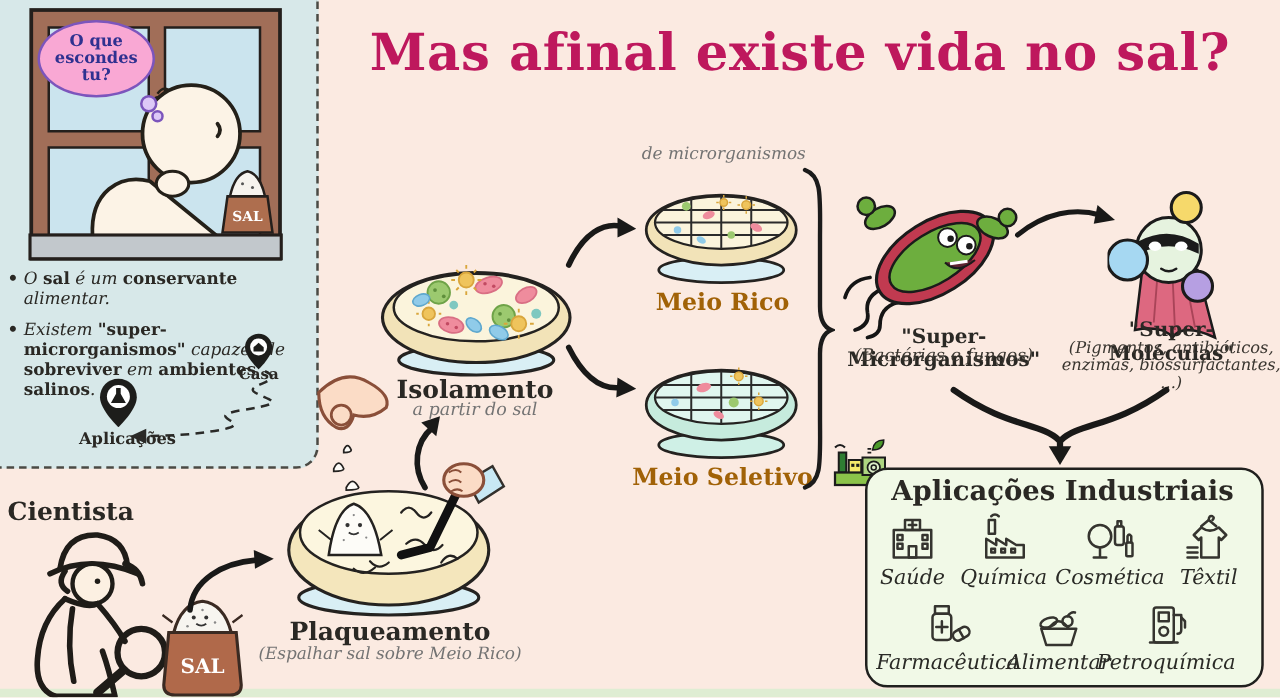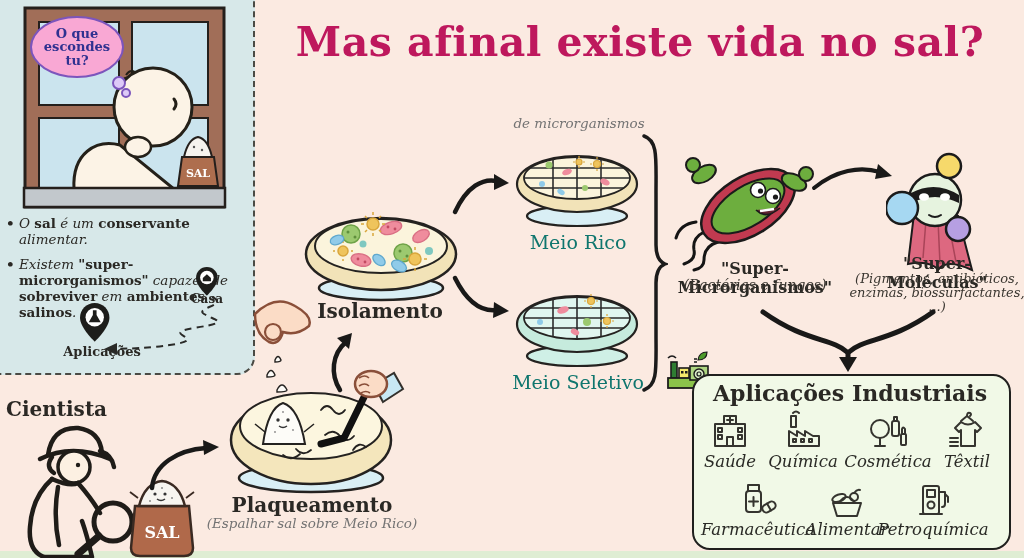--- a/index.html
+++ b/index.html
@@ -19,21 +19,21 @@
   .bullets{left:6px;top:216px;width:244px;font-size:13.5px;line-height:1.18;}
   .bullets .b-item{margin-bottom:9px;padding-left:13px;position:relative;font-style:italic;}
   .bullets .b-item::before{content:"•";position:absolute;left:0;top:0;font-style:normal;font-weight:bold;}
   .bullets b{font-style:normal;}
   .pin-label{font-weight:bold;text-align:center;}
   
   .main-title{left:268px;top:18px;width:744px;text-align:center;font-size:41px;font-weight:bold;
               color:#be185d;letter-spacing:0.5px;}
   .step-title{font-weight:bold;font-size:20px;text-align:center;}
   .step-sub{font-style:italic;font-size:13.5px;text-align:center;color:#737373;}
-  .dish-label{font-weight:normal;font-size:19px;text-align:center;color:#0f766e;}
+  .dish-label{font-weight:bold;font-size:19px;text-align:center;color:#a16207;}
   .super-title{font-weight:bold;font-size:16px;text-align:center;}
   .super-sub{font-style:italic;font-size:13px;text-align:center;color:#3A3630;line-height:1.1;}
   
   .apps-box{left:692px;top:374px;width:315px;height:172px;background:#F1F9E7;
             border:2.5px solid #20201E;border-radius:18px;}
   .apps-title{left:700px;top:380px;width:300px;text-align:center;font-weight:bold;font-size:22px;}
   .app-item{position:absolute;text-align:center;}
   .app-item svg{margin:0 auto;}
   .app-label{font-style:italic;font-size:16.5px;margin-top:0px;color:#2A2A26;}
 </style>
@@ -206,20 +206,21 @@
           <path d="M40,47 V45 M40,63 V65 M32,55 H30 M48,55 H50"></path>
       </g>
       <ellipse cx="96" cy="70" rx="8" ry="5" fill="#90CBE9" stroke="#5FA8CE" stroke-width="1.3" transform="rotate(28 96 70)"></ellipse>
       <ellipse cx="34" cy="44" rx="7" ry="4.5" fill="#90CBE9" stroke="#5FA8CE" stroke-width="1.3" transform="rotate(-20 34 44)"></ellipse>
       <ellipse cx="76" cy="64" rx="7" ry="4.5" fill="#90CBE9" stroke="#5FA8CE" stroke-width="1.3" transform="rotate(40 76 64)"></ellipse>
       <circle cx="126" cy="55" r="4" fill="#7FC8C0"></circle>
       <circle cx="60" cy="48" r="3.5" fill="#7FC8C0"></circle>
     </g>
   </svg>
   <div class="abs step-title" style="left:300px;top:299px;width:160px;">Isolamento</div>
+  <div class="abs step-sub" style="left:300px;top:320px;width:160px;font-size:14px;">a partir do sal</div>
 
   <svg class="abs" style="left:449px;top:172px" width="64" height="46" viewBox="0 0 64 46">
     <path d="M6,40 C18,14 34,6 48,9" fill="none" stroke="#191918" stroke-width="4.5" stroke-linecap="round"></path>
     <polygon points="60,11 45,2 45,18" fill="#191918"></polygon>
   </svg>
   <svg class="abs" style="left:449px;top:270px" width="64" height="50" viewBox="0 0 64 50">
     <path d="M6,8 C18,32 32,42 48,40" fill="none" stroke="#191918" stroke-width="4.5" stroke-linecap="round"></path>
     <polygon points="60,41 45,32 44,48" fill="#191918"></polygon>
   </svg>
 

